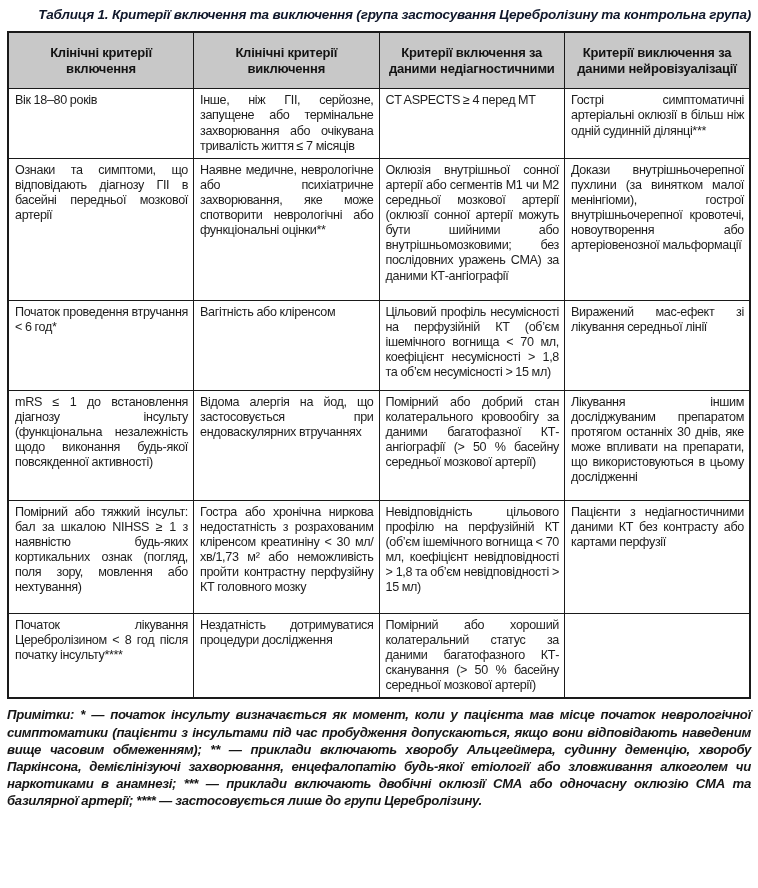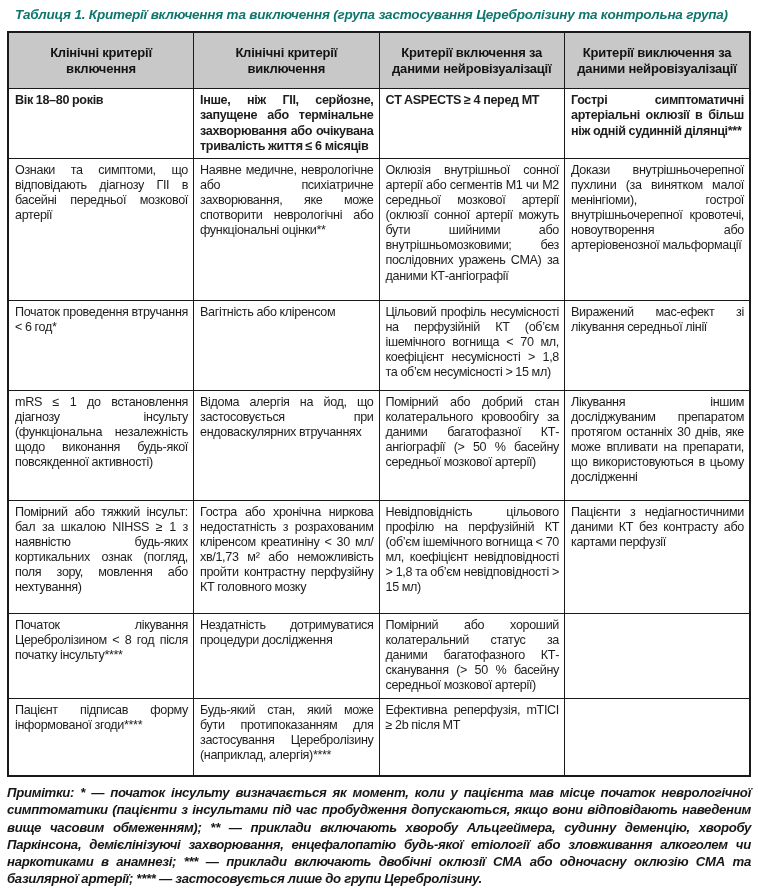--- a/index.html
+++ b/index.html
@@ -14,21 +14,22 @@
     font-family: "Liberation Sans", sans-serif;
     color: #1d1d1d;
   }
   .table-title {
     font-size: 13.5px;
     font-weight: bold;
     font-style: italic;
     line-height: 1.25;
     letter-spacing: -0.2px;
     margin: 2px 0 7px 8px;
-    color: #0f766e;
+    color: #0f172a;
+    text-align: right;
   }
   table.criteria-table {
     width: 100%;
     border-collapse: collapse;
     table-layout: fixed;
     border: 2px solid #1a1a1a;
   }
   .criteria-table th {
     background: #c8c8c8;
     border: 1px solid #1a1a1a;
@@ -67,28 +68,28 @@
 </head>
 <body>
 
 <div class="table-title">Таблиця 1. Критерії включення та виключення (група застосування Церебролізину та контрольна група)</div>
 
 <table class="criteria-table">
   <thead>
     <tr style="height:57px;">
       <th>Клінічні критерії включення</th>
       <th>Клінічні критерії виключення</th>
-      <th>Критерії включення за даними нейровізуалізації</th>
+      <th>Критерії включення за даними недіагностичними</th>
       <th>Критерії виключення за даними нейровізуалізації</th>
     </tr>
   </thead>
   <tbody>
-    <tr style="height:60px;font-weight:bold;">
+    <tr style="height:60px;">
       <td>Вік 18–80 років</td>
-      <td>Інше, ніж ГІІ, серйозне, запущене або термінальне захворювання або очікувана тривалість життя ≤ 6 місяців</td>
+      <td>Інше, ніж ГІІ, серйозне, запущене або термінальне захворювання або очікувана тривалість життя ≤ 7 місяців</td>
       <td>CT ASPECTS ≥ 4 перед МТ</td>
       <td>Гострі симптоматичні артеріальні оклюзії в більш ніж одній судинній ділянці***</td>
     </tr>
     <tr style="height:142px;">
       <td>Ознаки та симптоми, що відповідають діагнозу ГІІ в басейні передньої мозкової артерії</td>
       <td>Наявне медичне, неврологічне або психіатричне захворювання, яке може спотворити неврологічні або функціональні оцінки**</td>
       <td>Оклюзія внутрішньої сонної артерії або сегментів М1 чи М2 середньої мозкової артерії (оклюзії сонної артерії можуть бути шийними або внутрішньомозковими; без послідовних уражень СМА) за даними КТ-ангіографії</td>
       <td>Докази внутрішньочерепної пухлини (за винятком малої менінгіоми), гострої внутрішньочерепної кровотечі, новоутворення або артеріовенозної мальформації</td>
     </tr>
     <tr style="height:90px;">
@@ -108,22 +109,16 @@
       <td>Гостра або хронічна ниркова недостатність з розрахованим кліренсом креатиніну &lt; 30 мл/хв/1,73 м² або неможливість пройти контрастну перфузійну КТ головного мозку</td>
       <td>Невідповідність цільового профілю на перфузійній КТ (об’єм ішемічного вогнища &lt; 70 мл, коефіцієнт невідповідності &gt; 1,8 та об’єм невідповідності &gt; 15 мл)</td>
       <td>Пацієнти з недіагностичними даними КТ без контрасту або картами перфузії</td>
     </tr>
     <tr style="height:85px;">
       <td>Початок лікування Церебролізином &lt; 8 год після початку інсульту****</td>
       <td>Нездатність дотримуватися процедури дослідження</td>
       <td>Помірний або хороший колатеральний статус за даними багатофазного КТ-сканування (&gt; 50 % басейну середньої мозкової артерії)</td>
       <td></td>
     </tr>
-    <tr style="height:78px;">
-      <td>Пацієнт підписав форму інформованої згоди****</td>
-      <td>Будь-який стан, який може бути протипоказанням для застосування Церебролізину (наприклад, алергія)****</td>
-      <td>Ефективна реперфузія, mTICI ≥ 2b після МТ</td>
-      <td></td>
-    </tr>
   </tbody>
 </table>
 
 <div class="footnote">Примітки: * — початок інсульту визначається як момент, коли у пацієнта мав місце початок неврологічної симптоматики (пацієнти з інсультами під час пробудження допускаються, якщо вони відповідають наведеним вище часовим обмеженням); ** — приклади включають хворобу Альцгеймера, судинну деменцію, хворобу Паркінсона, демієлінізуючі захворювання, енцефалопатію будь-якої етіології або зловживання алкоголем чи наркотиками в анамнезі; *** — приклади включають двобічні оклюзії СМА або одночасну оклюзію СМА та базилярної артерії; **** — застосовується лише до групи Церебролізину.</div>
 
 </body></html>

